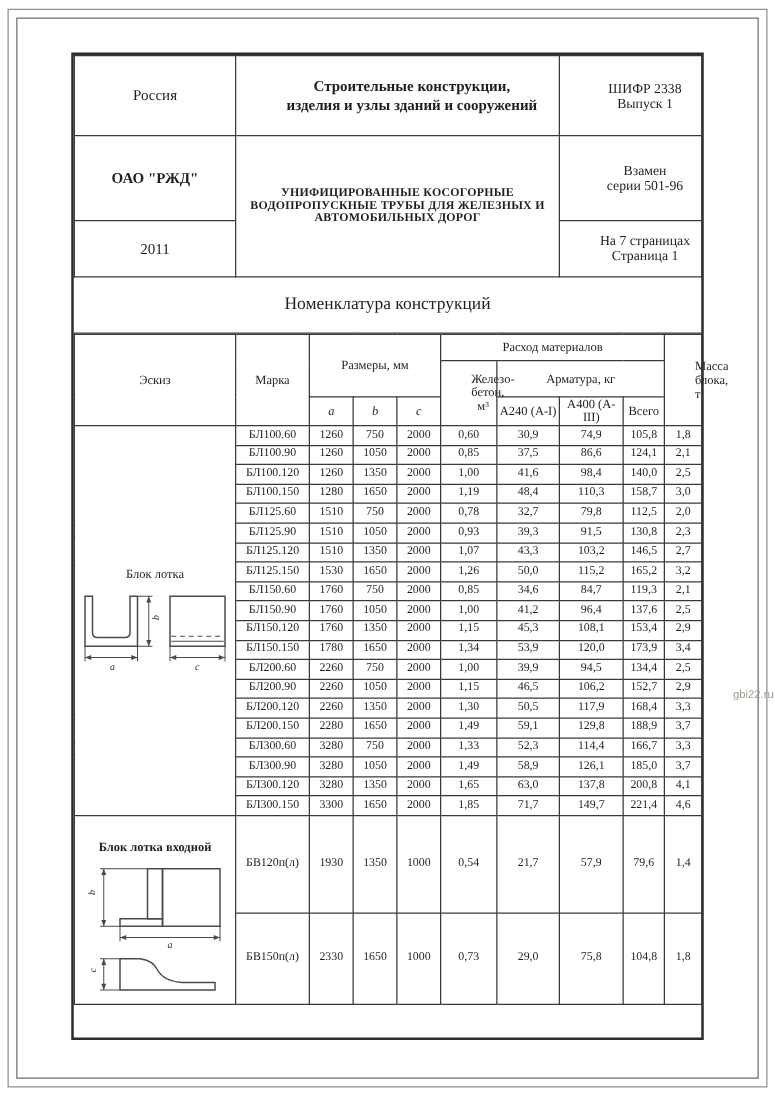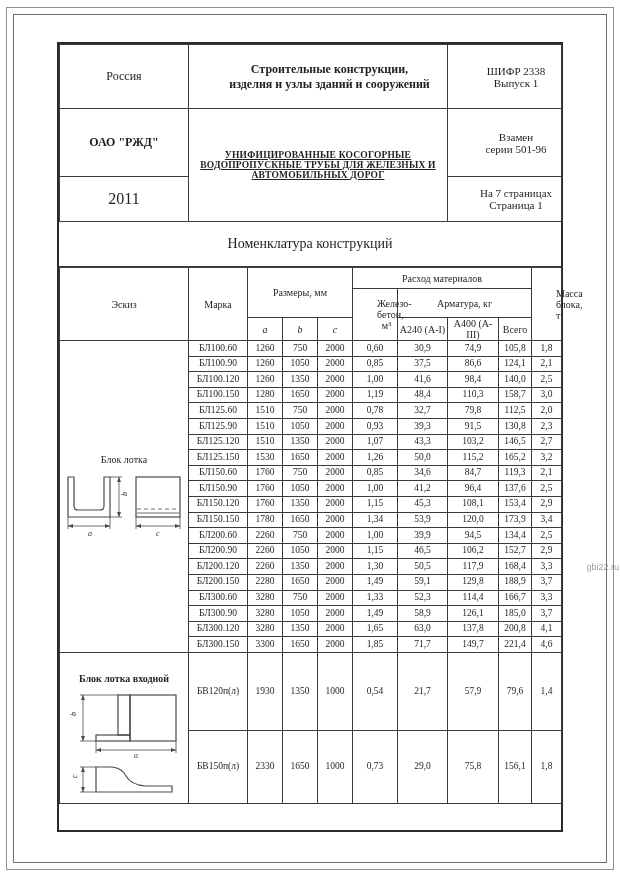--- a/index.html
+++ b/index.html
@@ -21,22 +21,22 @@
   .pre{white-space:pre-line;padding-left:24px;}
 
   
   .t-head .r1{height:64px;}
   .t-head .r2{height:68px;}
   .t-head .r3{height:45px;}
   .t-head td{font-size:11px;}
   .t-head .country{font-size:12px;}
   .t-head .category{font-size:12px;font-weight:bold;}
   .t-head .org{font-size:12px;font-weight:bold;}
-  .t-head .main-title{font-size:9.5px;font-weight:bold;letter-spacing:.2px;padding:0 8px;text-decoration:underline;}
-  .t-head .year{font-size:16px;}
+  .t-head .main-title{font-size:9.5px;font-weight:bold;letter-spacing:.2px;padding:0 8px;}
+  .t-head .year{font-size:12px;}
 
   .caption{
     height:44px;border-bottom:1px solid #3a3a3a;display:flex;align-items:center;justify-content:center;
     font-size:14px;
   }
 
   
   .t-main thead td{font-size:10px;}
   .t-main thead .hA{height:21px;}
   .t-main thead .hB{height:29px;}
@@ -56,21 +56,21 @@
   svg .sk{fill:none;stroke:#4a4a4a;stroke-width:1.2;}
   svg .skt{fill:none;stroke:#4a4a4a;stroke-width:0.8;}
   svg .skd{fill:none;stroke:#4a4a4a;stroke-width:0.8;stroke-dasharray:4 3;}
   svg .ska{fill:#4a4a4a;stroke:none;}
   svg text.dim{font-family:"Liberation Serif",serif;font-style:italic;font-size:8px;fill:#333;}
 
   .bottom-space{flex:1;}
 
   .watermark{
     position:absolute;right:1px;top:550px;font-family:"Liberation Sans",sans-serif;
-    font-size:9px;color:#87917f;opacity:.85;z-index:5;margin-top:12px;
+    font-size:9px;color:#87917f;opacity:.85;z-index:5;
   }
 </style>
 </head>
 <body>
 
 <div class="frame-outer"></div>
 <div class="frame-inner"></div>
 
 <div class="doc">
 
@@ -419,21 +419,21 @@
           <td>1,4</td>
         </tr>
         <tr class="bv-row bv-1">
           <td>БВ150п(л)</td>
           <td>2330</td>
           <td>1650</td>
           <td>1000</td>
           <td>0,73</td>
           <td>29,0</td>
           <td>75,8</td>
-          <td>156,1</td>
+          <td>104,8</td>
           <td>1,8</td>
         </tr>
       </tbody>
   </table>
 
   <div class="bottom-space"></div>
 </div>
 
 <div class="watermark">gbi22.ru</div>
 

